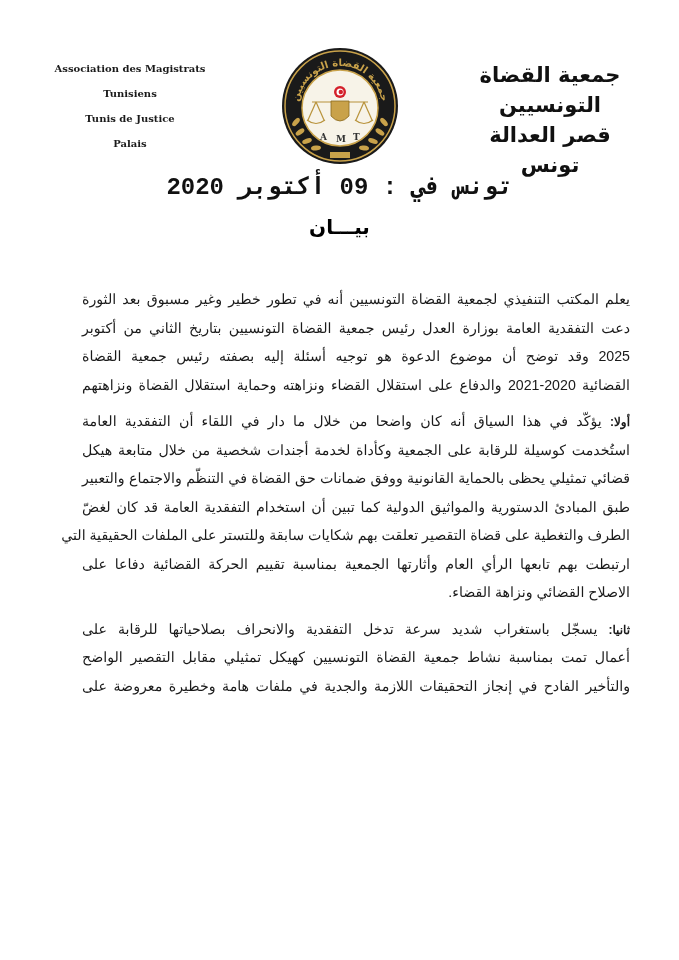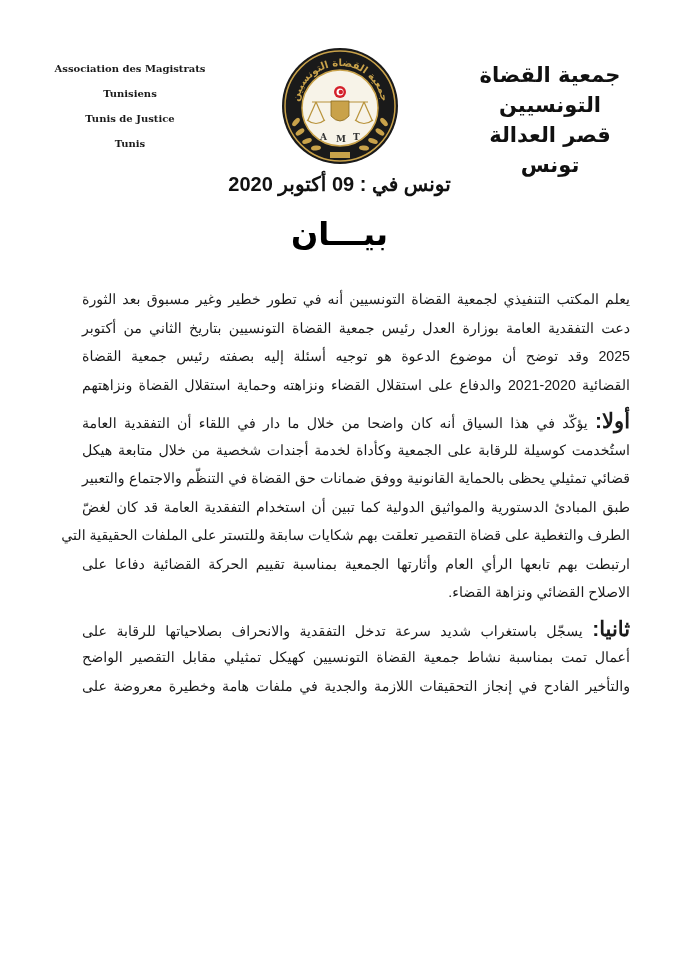--- a/index.html
+++ b/index.html
@@ -47,35 +47,35 @@
       line-height: 30px;
       color: #111;
     }
     .date-line {
       position: absolute;
       left: 0;
       width: 679px;
       top: 172px;
       text-align: center;
       direction: rtl;
-      font-family: Liberation Sans, sans-serif;
+      font-family: Liberation Mono, monospace;
       font-weight: bold;
-      font-size: 20px;
+      font-size: 24px;
       color: #111;
     }
     .title {
       position: absolute;
       left: 0;
       width: 679px;
       top: 215px;
       text-align: center;
       direction: rtl;
       font-family: "DejaVu Sans", "Liberation Sans", sans-serif;
       font-weight: bold;
-      font-size: 32px;
+      font-size: 20px;
       letter-spacing: 6px;
       color: #000;
     }
     .body-text {
       position: absolute;
       left: 82px;
       width: 548px;
       top: 285px;
       direction: rtl;
       font-family: Liberation Sans, sans-serif;
@@ -88,31 +88,31 @@
       white-space: nowrap;
       text-align: justify;
       text-align-last: justify;
     }
     .line.last {
       text-align-last: right;
     }
     .para-gap { height: 8px; }
     .lead {
       font-weight: bold;
-      font-size: 21px;
+      font-size: 12px;
     }
   </style>
 </head>
 <body>
 
 <div class="header-fr">
   <div>Association des Magistrats</div>
   <div>Tunisiens</div>
   <div>Tunis de Justice</div>
-  <div>Tunis</div>
+  <div>Palais</div>
 </div>
 
 <div class="logo">
   <svg width="128" height="124" viewBox="0 0 128 124">
     <defs>
       <path id="ringArc" d="M 22 64 A 42 42 0 0 1 106 64"></path>
     </defs>
     <circle cx="64" cy="62" r="58" fill="#1a1a1a"></circle>
     <circle cx="64" cy="62" r="55" fill="none" stroke="#c9a24a" stroke-width="1.5"></circle>
     <circle cx="64" cy="64" r="38" fill="#f7f3e8" stroke="#c9a24a" stroke-width="1.5"></circle>

